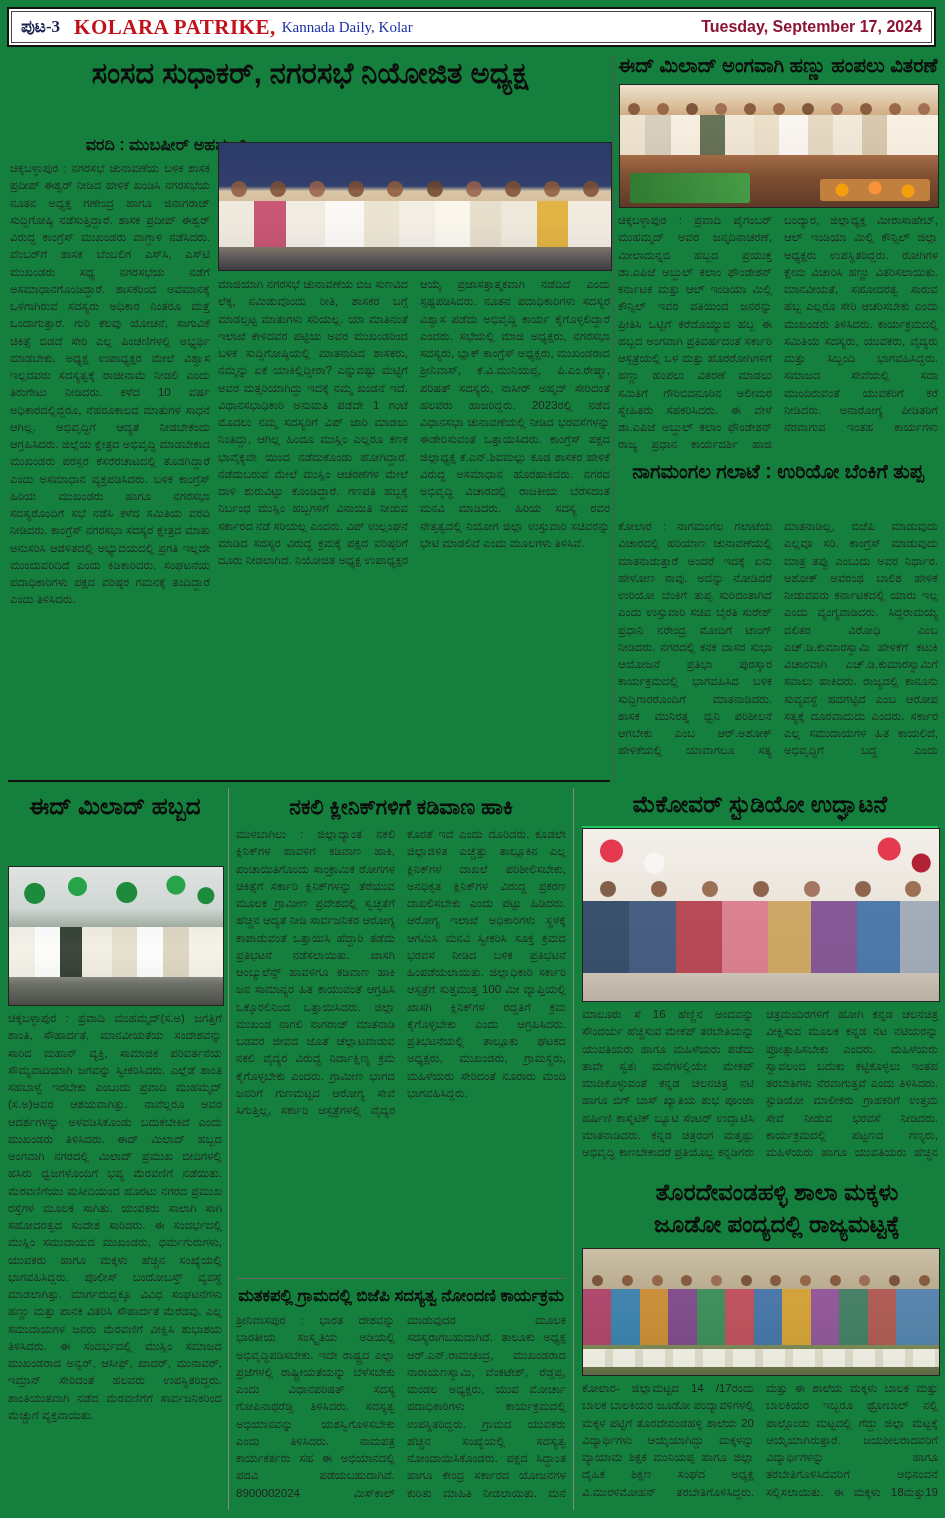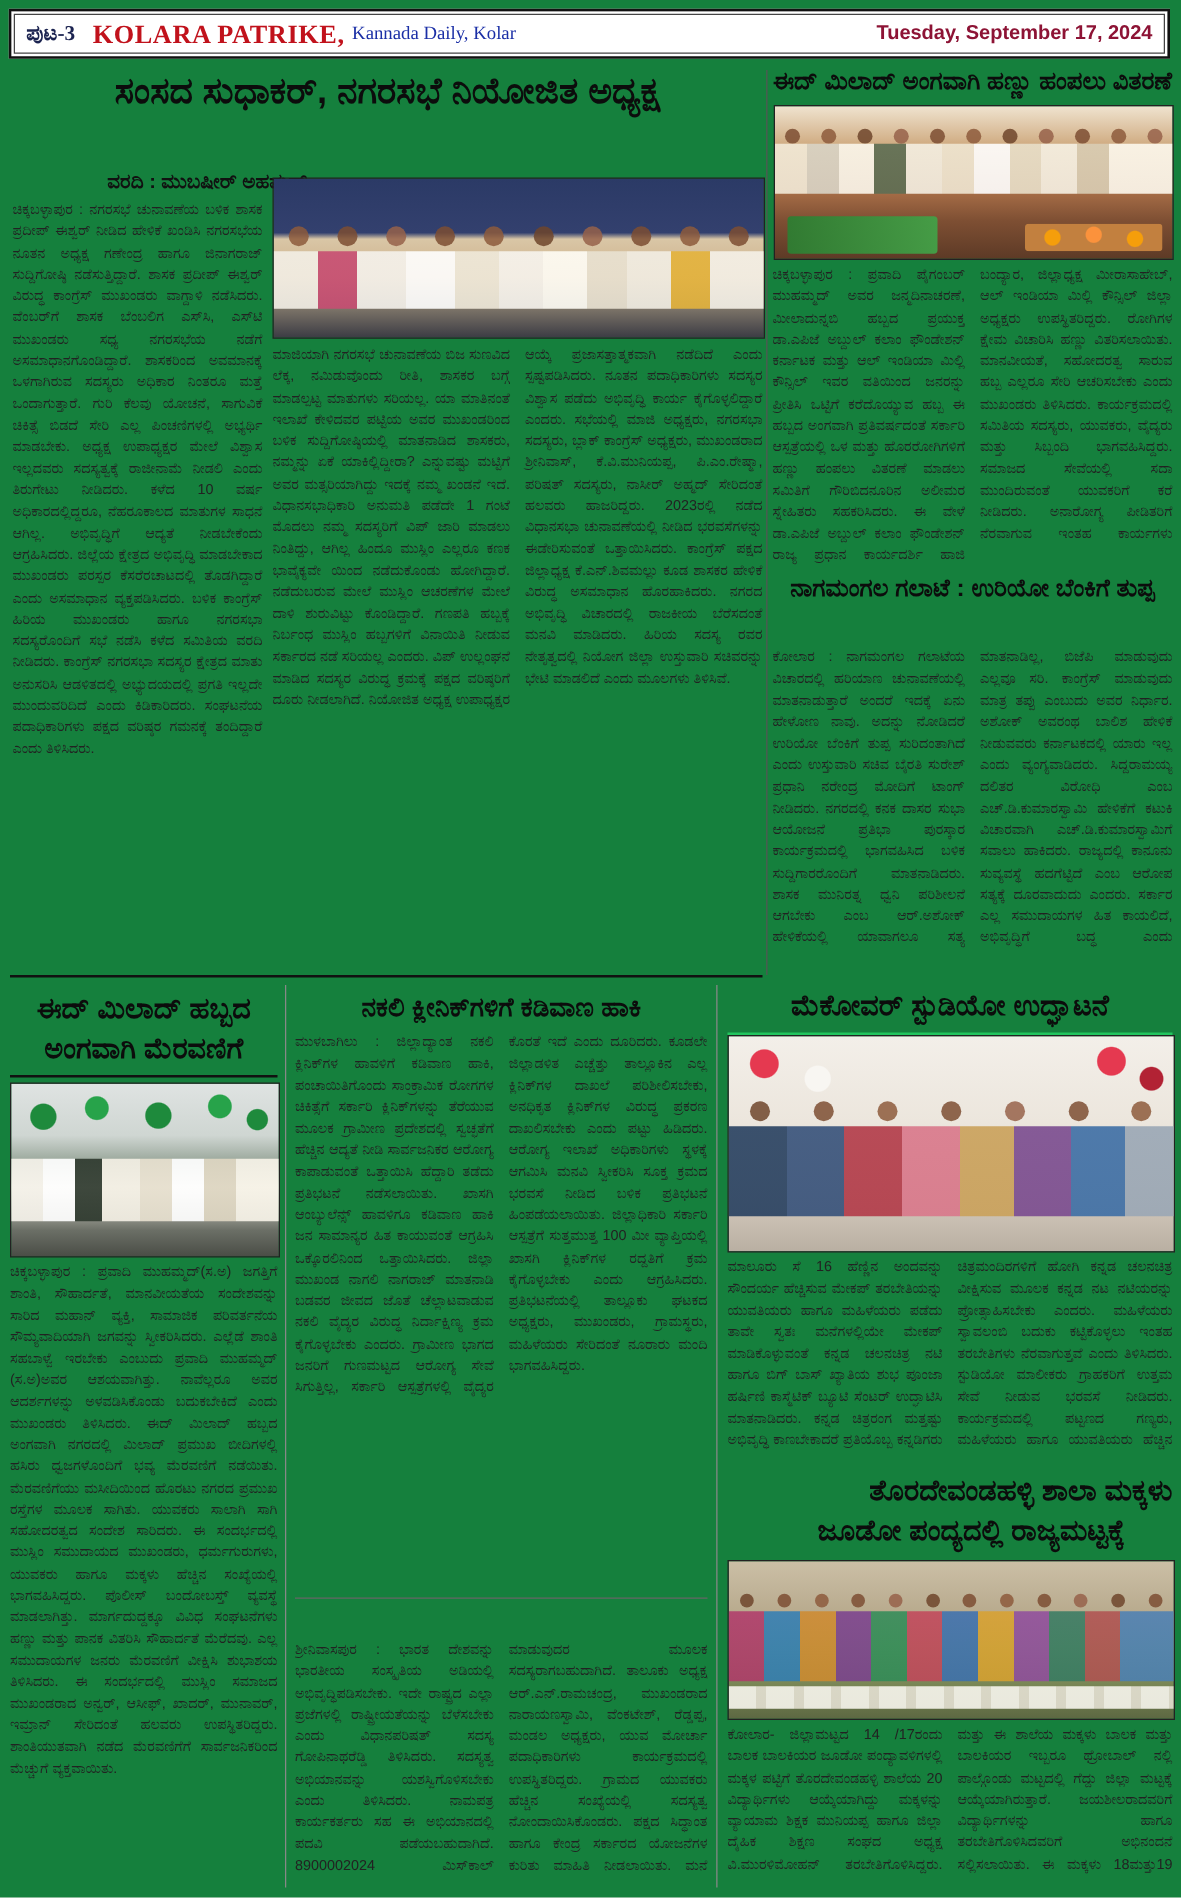--- a/index.html
+++ b/index.html
@@ -90,39 +90,39 @@
   </div>
   <div class="abs body-txt cols2" style="left:618px;top:212px;width:320px;height:242px;">ಚಿಕ್ಕಬಳ್ಳಾಪುರ : ಪ್ರವಾದಿ ಪೈಗಂಬರ್ ಮುಹಮ್ಮದ್ ಅವರ ಜನ್ಮದಿನಾಚರಣೆ, ಮೀಲಾದುನ್ನಬಿ ಹಬ್ಬದ ಪ್ರಯುಕ್ತ ಡಾ.ಎಪಿಜೆ ಅಬ್ದುಲ್ ಕಲಾಂ ಫೌಂಡೇಶನ್ ಕರ್ನಾಟಕ ಮತ್ತು ಆಲ್ ಇಂಡಿಯಾ ಮಿಲ್ಲಿ ಕೌನ್ಸಿಲ್ ಇವರ ವತಿಯಿಂದ ಜನರನ್ನು ಪ್ರೀತಿಸಿ ಒಟ್ಟಿಗೆ ಕರೆದೊಯ್ಯುವ ಹಬ್ಬ ಈ ಹಬ್ಬದ ಅಂಗವಾಗಿ ಪ್ರತಿವರ್ಷದಂತೆ ಸರ್ಕಾರಿ ಆಸ್ಪತ್ರೆಯಲ್ಲಿ ಒಳ ಮತ್ತು ಹೊರರೋಗಿಗಳಿಗೆ ಹಣ್ಣು ಹಂಪಲು ವಿತರಣೆ ಮಾಡಲು ಸಮಿತಿಗೆ ಗೌರಿಬಿದನೂರಿನ ಅಲೀಮರ ಸ್ನೇಹಿತರು ಸಹಕರಿಸಿದರು. ಈ ವೇಳೆ ಡಾ.ಎಪಿಜೆ ಅಬ್ದುಲ್ ಕಲಾಂ ಫೌಂಡೇಶನ್ ರಾಜ್ಯ ಪ್ರಧಾನ ಕಾರ್ಯದರ್ಶಿ ಹಾಜಿ ಬಂದ್ಯಾರ, ಜಿಲ್ಲಾಧ್ಯಕ್ಷ ಮೀರಾಸಾಹೇಬ್, ಆಲ್ ಇಂಡಿಯಾ ಮಿಲ್ಲಿ ಕೌನ್ಸಿಲ್ ಜಿಲ್ಲಾ ಅಧ್ಯಕ್ಷರು ಉಪಸ್ಥಿತರಿದ್ದರು. ರೋಗಿಗಳ ಕ್ಷೇಮ ವಿಚಾರಿಸಿ ಹಣ್ಣು ವಿತರಿಸಲಾಯಿತು. ಮಾನವೀಯತೆ, ಸಹೋದರತ್ವ ಸಾರುವ ಹಬ್ಬ ಎಲ್ಲರೂ ಸೇರಿ ಆಚರಿಸಬೇಕು ಎಂದು ಮುಖಂಡರು ತಿಳಿಸಿದರು. ಕಾರ್ಯಕ್ರಮದಲ್ಲಿ ಸಮಿತಿಯ ಸದಸ್ಯರು, ಯುವಕರು, ವೈದ್ಯರು ಮತ್ತು ಸಿಬ್ಬಂದಿ ಭಾಗವಹಿಸಿದ್ದರು. ಸಮಾಜದ ಸೇವೆಯಲ್ಲಿ ಸದಾ ಮುಂದಿರುವಂತೆ ಯುವಕರಿಗೆ ಕರೆ ನೀಡಿದರು. ಅನಾರೋಗ್ಯ ಪೀಡಿತರಿಗೆ ನೆರವಾಗುವ ಇಂತಹ ಕಾರ್ಯಗಳು ನಿರಂತರವಾಗಿ ನಡೆಯಲಿ ಎಂದು ಆಶಿಸಿದರು.</div>
 
   <div class="abs hl" style="left:618px;top:460px;width:320px;font-size:19.5px;">ನಾಗಮಂಗಲ ಗಲಾಟೆ : ಉರಿಯೋ ಬೆಂಕಿಗೆ ತುಪ್ಪ</div>
   <div class="abs body-txt cols2" style="left:618px;top:518px;width:320px;height:258px;">ಕೋಲಾರ : ನಾಗಮಂಗಲ ಗಲಾಟೆಯ ವಿಚಾರದಲ್ಲಿ ಹರಿಯಾಣ ಚುನಾವಣೆಯಲ್ಲಿ ಮಾತನಾಡುತ್ತಾರೆ ಅಂದರೆ ಇದಕ್ಕೆ ಏನು ಹೇಳೋಣ ನಾವು. ಅದನ್ನು ನೋಡಿದರೆ ಉರಿಯೋ ಬೆಂಕಿಗೆ ತುಪ್ಪ ಸುರಿದಂತಾಗಿದೆ ಎಂದು ಉಸ್ತುವಾರಿ ಸಚಿವ ಬೈರತಿ ಸುರೇಶ್ ಪ್ರಧಾನಿ ನರೇಂದ್ರ ಮೋದಿಗೆ ಟಾಂಗ್ ನೀಡಿದರು. ನಗರದಲ್ಲಿ ಕನಕ ದಾಸರ ಸುಭಾ ಆಯೋಜನೆ ಪ್ರತಿಭಾ ಪುರಸ್ಕಾರ ಕಾರ್ಯಕ್ರಮದಲ್ಲಿ ಭಾಗವಹಿಸಿದ ಬಳಿಕ ಸುದ್ದಿಗಾರರೊಂದಿಗೆ ಮಾತನಾಡಿದರು. ಶಾಸಕ ಮುನಿರತ್ನ ಧ್ವನಿ ಪರಿಶೀಲನೆ ಆಗಬೇಕು ಎಂಬ ಆರ್.ಅಶೋಕ್ ಹೇಳಿಕೆಯಲ್ಲಿ ಯಾವಾಗಲೂ ಸತ್ಯ ಮಾತನಾಡಿಲ್ಲ, ಬಿಜೆಪಿ ಮಾಡುವುದು ಎಲ್ಲವೂ ಸರಿ. ಕಾಂಗ್ರೆಸ್ ಮಾಡುವುದು ಮಾತ್ರ ತಪ್ಪು ಎಂಬುದು ಅವರ ನಿರ್ಧಾರ. ಅಶೋಕ್ ಅವರಂಥ ಬಾಲಿಶ ಹೇಳಿಕೆ ನೀಡುವವರು ಕರ್ನಾಟಕದಲ್ಲಿ ಯಾರು ಇಲ್ಲ ಎಂದು ವ್ಯಂಗ್ಯವಾಡಿದರು. ಸಿದ್ದರಾಮಯ್ಯ ದಲಿತರ ವಿರೋಧಿ ಎಂಬ ಎಚ್.ಡಿ.ಕುಮಾರಸ್ವಾಮಿ ಹೇಳಿಕೆಗೆ ಕಟುಕಿ ವಿಚಾರವಾಗಿ ಎಚ್.ಡಿ.ಕುಮಾರಸ್ವಾಮಿಗೆ ಸವಾಲು ಹಾಕಿದರು. ರಾಜ್ಯದಲ್ಲಿ ಕಾನೂನು ಸುವ್ಯವಸ್ಥೆ ಹದಗೆಟ್ಟಿದೆ ಎಂಬ ಆರೋಪ ಸತ್ಯಕ್ಕೆ ದೂರವಾದುದು ಎಂದರು. ಸರ್ಕಾರ ಎಲ್ಲ ಸಮುದಾಯಗಳ ಹಿತ ಕಾಯಲಿದೆ, ಅಭಿವೃದ್ಧಿಗೆ ಬದ್ಧ ಎಂದು ಪುನರುಚ್ಚರಿಸಿದರು. ಗ್ಯಾರಂಟಿ ಯೋಜನೆಗಳ ಅನುಷ್ಠಾನದ ಕುರಿತು ಮಾಹಿತಿ ನೀಡಿದರು.</div>
 
   <div class="vrule" style="left:228px;top:788px;height:722px;background:#888;"></div>
   <div class="vrule" style="left:573px;top:788px;height:722px;background:#888;"></div>
 
   <div class="abs hl" style="left:8px;top:792px;width:214px;font-size:23px;">ಈದ್ ಮಿಲಾದ್ ಹಬ್ಬದ</div>
-  <div class="abs hl" style="left:8px;top:824px;width:214px;font-size:23px;border-bottom:2px solid #111;padding-bottom:8px;">ಅಂಗವಾಗಿ ಮೆರವಣಿಗೆ</div>
   <div class="photo" style="left:8px;top:866px;width:214px;height:138px;
        background:linear-gradient(180deg,#dfe3e2 0%,#cfd6d2 30%,#9aa79b 45%,#e9e6da 60%,#6b6f66 85%,#4a4d46 100%);">
     <div class="band" style="top:8px;height:46px;background:
       radial-gradient(circle at 12% 40%,#1e8a3c 0 10px,transparent 11px),
       radial-gradient(circle at 32% 25%,#27a34a 0 9px,transparent 10px),
       radial-gradient(circle at 55% 38%,#1e8a3c 0 10px,transparent 11px),
       radial-gradient(circle at 78% 22%,#27a34a 0 9px,transparent 10px),
       radial-gradient(circle at 92% 45%,#1e8a3c 0 8px,transparent 9px);"></div>
     <div class="band" style="top:60px;height:50px;background:
       linear-gradient(90deg,#f5f2ea 0 12%,#ffffff 12% 24%,#2f3a2f 24% 34%,#f3efe4 34% 48%,#e7e0cf 48% 60%,#ffffff 60% 72%,#ded6c2 72% 84%,#f7f3e8 84% 100%);opacity:.92;"></div>
   </div>
   <div class="abs body-txt" style="left:8px;top:1010px;width:214px;height:500px;">ಚಿಕ್ಕಬಳ್ಳಾಪುರ : ಪ್ರವಾದಿ ಮುಹಮ್ಮದ್(ಸ.ಅ) ಜಗತ್ತಿಗೆ ಶಾಂತಿ, ಸೌಹಾರ್ದತೆ, ಮಾನವೀಯತೆಯ ಸಂದೇಶವನ್ನು ಸಾರಿದ ಮಹಾನ್ ವ್ಯಕ್ತಿ, ಸಾಮಾಜಿಕ ಪರಿವರ್ತನೆಯ ಸೌಮ್ಯವಾದಿಯಾಗಿ ಜಗವನ್ನು ಸ್ವೀಕರಿಸಿದರು. ಎಲ್ಲೆಡೆ ಶಾಂತಿ ಸಹಬಾಳ್ವೆ ಇರಬೇಕು ಎಂಬುದು ಪ್ರವಾದಿ ಮುಹಮ್ಮದ್ (ಸ.ಅ)ಅವರ ಆಶಯವಾಗಿತ್ತು. ನಾವೆಲ್ಲರೂ ಅವರ ಆದರ್ಶಗಳನ್ನು ಅಳವಡಿಸಿಕೊಂಡು ಬದುಕಬೇಕಿದೆ ಎಂದು ಮುಖಂಡರು ತಿಳಿಸಿದರು. ಈದ್ ಮಿಲಾದ್ ಹಬ್ಬದ ಅಂಗವಾಗಿ ನಗರದಲ್ಲಿ ಮಿಲಾದ್ ಪ್ರಮುಖ ಬೀದಿಗಳಲ್ಲಿ ಹಸಿರು ಧ್ವಜಗಳೊಂದಿಗೆ ಭವ್ಯ ಮೆರವಣಿಗೆ ನಡೆಯಿತು. ಮೆರವಣಿಗೆಯು ಮಸೀದಿಯಿಂದ ಹೊರಟು ನಗರದ ಪ್ರಮುಖ ರಸ್ತೆಗಳ ಮೂಲಕ ಸಾಗಿತು. ಯುವಕರು ಸಾಲಾಗಿ ಸಾಗಿ ಸಹೋದರತ್ವದ ಸಂದೇಶ ಸಾರಿದರು. ಈ ಸಂದರ್ಭದಲ್ಲಿ ಮುಸ್ಲಿಂ ಸಮುದಾಯದ ಮುಖಂಡರು, ಧರ್ಮಗುರುಗಳು, ಯುವಕರು ಹಾಗೂ ಮಕ್ಕಳು ಹೆಚ್ಚಿನ ಸಂಖ್ಯೆಯಲ್ಲಿ ಭಾಗವಹಿಸಿದ್ದರು. ಪೊಲೀಸ್ ಬಂದೋಬಸ್ತ್ ವ್ಯವಸ್ಥೆ ಮಾಡಲಾಗಿತ್ತು. ಮಾರ್ಗದುದ್ದಕ್ಕೂ ವಿವಿಧ ಸಂಘಟನೆಗಳು ಹಣ್ಣು ಮತ್ತು ಪಾನಕ ವಿತರಿಸಿ ಸೌಹಾರ್ದತೆ ಮೆರೆದವು. ಎಲ್ಲ ಸಮುದಾಯಗಳ ಜನರು ಮೆರವಣಿಗೆ ವೀಕ್ಷಿಸಿ ಶುಭಾಶಯ ತಿಳಿಸಿದರು. ಈ ಸಂದರ್ಭದಲ್ಲಿ ಮುಸ್ಲಿಂ ಸಮಾಜದ ಮುಖಂಡರಾದ ಅನ್ವರ್, ಆಸೀಫ್, ಖಾದರ್, ಮುನಾವರ್, ಇಮ್ರಾನ್ ಸೇರಿದಂತೆ ಹಲವರು ಉಪಸ್ಥಿತರಿದ್ದರು. ಶಾಂತಿಯುತವಾಗಿ ನಡೆದ ಮೆರವಣಿಗೆಗೆ ಸಾರ್ವಜನಿಕರಿಂದ ಮೆಚ್ಚುಗೆ ವ್ಯಕ್ತವಾಯಿತು.</div>
 
   <div class="abs hl" style="left:236px;top:794px;width:330px;font-size:21px;">ನಕಲಿ ಕ್ಲೀನಿಕ್‌ಗಳಿಗೆ ಕಡಿವಾಣ ಹಾಕಿ</div>
   <div class="abs body-txt cols2" style="left:236px;top:826px;width:330px;height:446px;">ಮುಳಬಾಗಿಲು : ಜಿಲ್ಲಾದ್ಯಾಂತ ನಕಲಿ ಕ್ಲಿನಿಕ್‌ಗಳ ಹಾವಳಿಗೆ ಕಡಿವಾಣ ಹಾಕಿ, ಪಂಚಾಯಿತಿಗೊಂದು ಸಾಂಕ್ರಾಮಿಕ ರೋಗಗಳ ಚಿಕಿತ್ಸೆಗೆ ಸರ್ಕಾರಿ ಕ್ಲಿನಿಕ್‌ಗಳನ್ನು ತೆರೆಯುವ ಮೂಲಕ ಗ್ರಾಮೀಣ ಪ್ರದೇಶದಲ್ಲಿ ಸ್ವಚ್ಛತೆಗೆ ಹೆಚ್ಚಿನ ಆದ್ಯತೆ ನೀಡಿ ಸಾರ್ವಜನಿಕರ ಆರೋಗ್ಯ ಕಾಪಾಡುವಂತೆ ಒತ್ತಾಯಿಸಿ ಹೆದ್ದಾರಿ ತಡೆದು ಪ್ರತಿಭಟನೆ ನಡೆಸಲಾಯಿತು. ಖಾಸಗಿ ಆಂಬ್ಯುಲೆನ್ಸ್ ಹಾವಳಿಗೂ ಕಡಿವಾಣ ಹಾಕಿ ಜನ ಸಾಮಾನ್ಯರ ಹಿತ ಕಾಯುವಂತೆ ಆಗ್ರಹಿಸಿ ಒಕ್ಕೊರಲಿನಿಂದ ಒತ್ತಾಯಿಸಿದರು. ಜಿಲ್ಲಾ ಮುಖಂಡ ನಾಗಲಿ ನಾಗರಾಜ್ ಮಾತನಾಡಿ ಬಡವರ ಜೀವದ ಜೊತೆ ಚೆಲ್ಲಾಟವಾಡುವ ನಕಲಿ ವೈದ್ಯರ ವಿರುದ್ಧ ನಿರ್ದಾಕ್ಷಿಣ್ಯ ಕ್ರಮ ಕೈಗೊಳ್ಳಬೇಕು ಎಂದರು. ಗ್ರಾಮೀಣ ಭಾಗದ ಜನರಿಗೆ ಗುಣಮಟ್ಟದ ಆರೋಗ್ಯ ಸೇವೆ ಸಿಗುತ್ತಿಲ್ಲ, ಸರ್ಕಾರಿ ಆಸ್ಪತ್ರೆಗಳಲ್ಲಿ ವೈದ್ಯರ ಕೊರತೆ ಇದೆ ಎಂದು ದೂರಿದರು. ಕೂಡಲೇ ಜಿಲ್ಲಾಡಳಿತ ಎಚ್ಚೆತ್ತು ತಾಲ್ಲೂಕಿನ ಎಲ್ಲ ಕ್ಲಿನಿಕ್‌ಗಳ ದಾಖಲೆ ಪರಿಶೀಲಿಸಬೇಕು, ಅನಧಿಕೃತ ಕ್ಲಿನಿಕ್‌ಗಳ ವಿರುದ್ಧ ಪ್ರಕರಣ ದಾಖಲಿಸಬೇಕು ಎಂದು ಪಟ್ಟು ಹಿಡಿದರು. ಆರೋಗ್ಯ ಇಲಾಖೆ ಅಧಿಕಾರಿಗಳು ಸ್ಥಳಕ್ಕೆ ಆಗಮಿಸಿ ಮನವಿ ಸ್ವೀಕರಿಸಿ ಸೂಕ್ತ ಕ್ರಮದ ಭರವಸೆ ನೀಡಿದ ಬಳಿಕ ಪ್ರತಿಭಟನೆ ಹಿಂಪಡೆಯಲಾಯಿತು. ಜಿಲ್ಲಾಧಿಕಾರಿ ಸರ್ಕಾರಿ ಆಸ್ಪತ್ರೆಗೆ ಸುತ್ತಮುತ್ತ 100 ಮೀ ವ್ಯಾಪ್ತಿಯಲ್ಲಿ ಖಾಸಗಿ ಕ್ಲಿನಿಕ್‌ಗಳ ರದ್ದತಿಗೆ ಕ್ರಮ ಕೈಗೊಳ್ಳಬೇಕು ಎಂದು ಆಗ್ರಹಿಸಿದರು. ಪ್ರತಿಭಟನೆಯಲ್ಲಿ ತಾಲ್ಲೂಕು ಘಟಕದ ಅಧ್ಯಕ್ಷರು, ಮುಖಂಡರು, ಗ್ರಾಮಸ್ಥರು, ಮಹಿಳೆಯರು ಸೇರಿದಂತೆ ನೂರಾರು ಮಂದಿ ಭಾಗವಹಿಸಿದ್ದರು.</div>
 
   <div class="hrule" style="left:236px;top:1278px;width:330px;height:1px;background:#666;"></div>
 
+  <div class="abs hl" style="left:236px;top:1285px;width:330px;font-size:16.5px;">ಮತಕಪಲ್ಲಿ ಗ್ರಾಮದಲ್ಲಿ ಬಿಜೆಪಿ ಸದಸ್ಯತ್ವ ನೋಂದಣಿ ಕಾರ್ಯಕ್ರಮ</div>
   <div class="abs body-txt cols2" style="left:236px;top:1312px;width:330px;height:198px;">ಶ್ರೀನಿವಾಸಪುರ : ಭಾರತ ದೇಶವನ್ನು ಭಾರತೀಯ ಸಂಸ್ಕೃತಿಯ ಅಡಿಯಲ್ಲಿ ಅಭಿವೃದ್ಧಿಪಡಿಸಬೇಕು. ಇದೇ ರಾಷ್ಟ್ರದ ಎಲ್ಲಾ ಪ್ರಜೆಗಳಲ್ಲಿ ರಾಷ್ಟ್ರೀಯತೆಯನ್ನು ಬೆಳೆಸಬೇಕು ಎಂದು ವಿಧಾನಪರಿಷತ್ ಸದಸ್ಯ ಗೋಪಿನಾಥರೆಡ್ಡಿ ತಿಳಿಸಿದರು. ಸದಸ್ಯತ್ವ ಅಭಿಯಾನವನ್ನು ಯಶಸ್ವಿಗೊಳಿಸಬೇಕು ಎಂದು ತಿಳಿಸಿದರು. ನಾಮಪತ್ರ ಕಾರ್ಯಕರ್ತರು ಸಹ ಈ ಅಭಿಯಾನದಲ್ಲಿ ಪದವಿ ಪಡೆಯಬಹುದಾಗಿದೆ. 8900002024 ಮಿಸ್‌ಕಾಲ್ ಮಾಡುವುದರ ಮೂಲಕ ಸದಸ್ಯರಾಗಬಹುದಾಗಿದೆ. ತಾಲೂಕು ಅಧ್ಯಕ್ಷ ಆರ್.ಎನ್.ರಾಮಚಂದ್ರ, ಮುಖಂಡರಾದ ನಾರಾಯಣಸ್ವಾಮಿ, ವೆಂಕಟೇಶ್, ರೆಡ್ಡಪ್ಪ, ಮಂಡಲ ಅಧ್ಯಕ್ಷರು, ಯುವ ಮೋರ್ಚಾ ಪದಾಧಿಕಾರಿಗಳು ಕಾರ್ಯಕ್ರಮದಲ್ಲಿ ಉಪಸ್ಥಿತರಿದ್ದರು. ಗ್ರಾಮದ ಯುವಕರು ಹೆಚ್ಚಿನ ಸಂಖ್ಯೆಯಲ್ಲಿ ಸದಸ್ಯತ್ವ ನೋಂದಾಯಿಸಿಕೊಂಡರು. ಪಕ್ಷದ ಸಿದ್ಧಾಂತ ಹಾಗೂ ಕೇಂದ್ರ ಸರ್ಕಾರದ ಯೋಜನೆಗಳ ಕುರಿತು ಮಾಹಿತಿ ನೀಡಲಾಯಿತು. ಮನೆ ಮನೆಗೆ ತೆರಳಿ ಸದಸ್ಯತ್ವ ನೋಂದಣಿ ಮಾಡುವಂತೆ ಕಾರ್ಯಕರ್ತರಿಗೆ ಸೂಚಿಸಲಾಯಿತು.</div>
 
   <div class="abs hl" style="left:582px;top:790px;width:356px;font-size:23px;border-bottom:2px solid #22c55e;padding-bottom:8px;">ಮೆಕೋವರ್ ಸ್ಟುಡಿಯೋ ಉದ್ಘಾಟನೆ</div>
   <div class="photo" style="left:582px;top:828px;width:356px;height:172px;
        background:linear-gradient(180deg,#f3efe9 0%,#ece6dd 40%,#d9cfc2 70%,#b9afa2 100%);">
     <div class="band" style="top:6px;height:40px;background:
       radial-gradient(circle at 8% 40%,#e53950 0 11px,transparent 12px),
       radial-gradient(circle at 20% 70%,#f8f6f2 0 10px,transparent 11px),
       radial-gradient(circle at 86% 35%,#e53950 0 11px,transparent 12px),
       radial-gradient(circle at 95% 70%,#b22234 0 9px,transparent 10px);"></div>
@@ -133,21 +133,21 @@
       <i style="background:#7d4e33;"></i>
         <i style="background:#96624a;"></i>
         <i style="background:#7d4e33;"></i>
       <i style="background:#8d5a3c;"></i>
     </div>
     <div class="band" style="top:72px;height:72px;background:
       linear-gradient(90deg,#274060 0 13%,#36517a 13% 26%,#b23a48 26% 39%,#d9778a 39% 52%,#caa15a 52% 64%,#7a4b8f 64% 77%,#3d6ea5 77% 89%,#9aa7b5 89% 100%);opacity:.9;"></div>
   </div>
   <div class="abs body-txt cols2" style="left:582px;top:1006px;width:356px;height:164px;">ಮಾಲೂರು ಸೆ 16 ಹೆಣ್ಣಿನ ಅಂದವನ್ನು ಸೌಂದರ್ಯ ಹೆಚ್ಚಿಸುವ ಮೇಕಪ್ ತರಬೇತಿಯನ್ನು ಯುವತಿಯರು ಹಾಗೂ ಮಹಿಳೆಯರು ಪಡೆದು ತಾವೇ ಸ್ವತಃ ಮನೆಗಳಲ್ಲಿಯೇ ಮೇಕಪ್ ಮಾಡಿಕೊಳ್ಳುವಂತೆ ಕನ್ನಡ ಚಲನಚಿತ್ರ ನಟಿ ಹಾಗೂ ಬಿಗ್ ಬಾಸ್ ಖ್ಯಾತಿಯ ಶುಭ ಪೂಂಜಾ ಹರ್ಷಿಣಿ ಕಾಸ್ಮೆಟಿಕ್ ಬ್ಯೂಟಿ ಸೆಂಟರ್ ಉದ್ಘಾಟಿಸಿ ಮಾತನಾಡಿದರು. ಕನ್ನಡ ಚಿತ್ರರಂಗ ಮತ್ತಷ್ಟು ಅಭಿವೃದ್ಧಿ ಕಾಣಬೇಕಾದರೆ ಪ್ರತಿಯೊಬ್ಬ ಕನ್ನಡಿಗರು ಚಿತ್ರಮಂದಿರಗಳಿಗೆ ಹೋಗಿ ಕನ್ನಡ ಚಲನಚಿತ್ರ ವೀಕ್ಷಿಸುವ ಮೂಲಕ ಕನ್ನಡ ನಟ ನಟಿಯರನ್ನು ಪ್ರೋತ್ಸಾಹಿಸಬೇಕು ಎಂದರು. ಮಹಿಳೆಯರು ಸ್ವಾವಲಂಬಿ ಬದುಕು ಕಟ್ಟಿಕೊಳ್ಳಲು ಇಂತಹ ತರಬೇತಿಗಳು ನೆರವಾಗುತ್ತವೆ ಎಂದು ತಿಳಿಸಿದರು. ಸ್ಟುಡಿಯೋ ಮಾಲೀಕರು ಗ್ರಾಹಕರಿಗೆ ಉತ್ತಮ ಸೇವೆ ನೀಡುವ ಭರವಸೆ ನೀಡಿದರು. ಕಾರ್ಯಕ್ರಮದಲ್ಲಿ ಪಟ್ಟಣದ ಗಣ್ಯರು, ಮಹಿಳೆಯರು ಹಾಗೂ ಯುವತಿಯರು ಹೆಚ್ಚಿನ ಸಂಖ್ಯೆಯಲ್ಲಿ ಭಾಗವಹಿಸಿದ್ದರು. ಈ ಸಂದರ್ಭದಲ್ಲಿ ನೂತನವಾಗಿ ಆರಂಭಗೊಂಡ ಮೆಕೋವರ್ ಸ್ಟುಡಿಯೋಗೆ ಶುಭ ಕೋರಿ ಮರಳಿ ಮೇಕಪ್ ತಂಡವನ್ನು ಶಾಲೆಯ ಹಾಗೂ ನಾಡಿನ ಕಲಾವಿದರು ಅಭಿನಂದನೆಗಳನ್ನು ಸಲ್ಲಿಸಿರುತ್ತಾರೆ.</div>
 
-  <div class="abs hl" style="left:616px;top:1178px;width:322px;font-size:23px;text-align:right;">ತೊರದೇವಂಡಹಳ್ಳಿ ಶಾಲಾ ಮಕ್ಕಳು</div>
+  <div class="abs hl" style="left:616px;top:1178px;width:322px;font-size:23px;">ತೊರದೇವಂಡಹಳ್ಳಿ ಶಾಲಾ ಮಕ್ಕಳು</div>
   <div class="abs hl" style="left:616px;top:1210px;width:322px;font-size:23px;">ಜೂಡೋ ಪಂದ್ಯದಲ್ಲಿ ರಾಜ್ಯಮಟ್ಟಕ್ಕೆ</div>
   <div class="photo" style="left:582px;top:1248px;width:356px;height:126px;
        background:linear-gradient(180deg,#cbbfa6 0%,#b7a98c 35%,#97a36e 55%,#7d8a58 75%,#5d6842 100%);">
     <div class="heads" style="top:26px;">
       <i style="background:#6f452c;width:11px;height:11px;"></i>
         <i style="background:#7d4e33;width:11px;height:11px;"></i>
       <i style="background:#8d5a3c;width:11px;height:11px;"></i>
         <i style="background:#7d4e33;width:11px;height:11px;"></i>
       <i style="background:#96624a;width:11px;height:11px;"></i>
         <i style="background:#6f452c;width:11px;height:11px;"></i>

